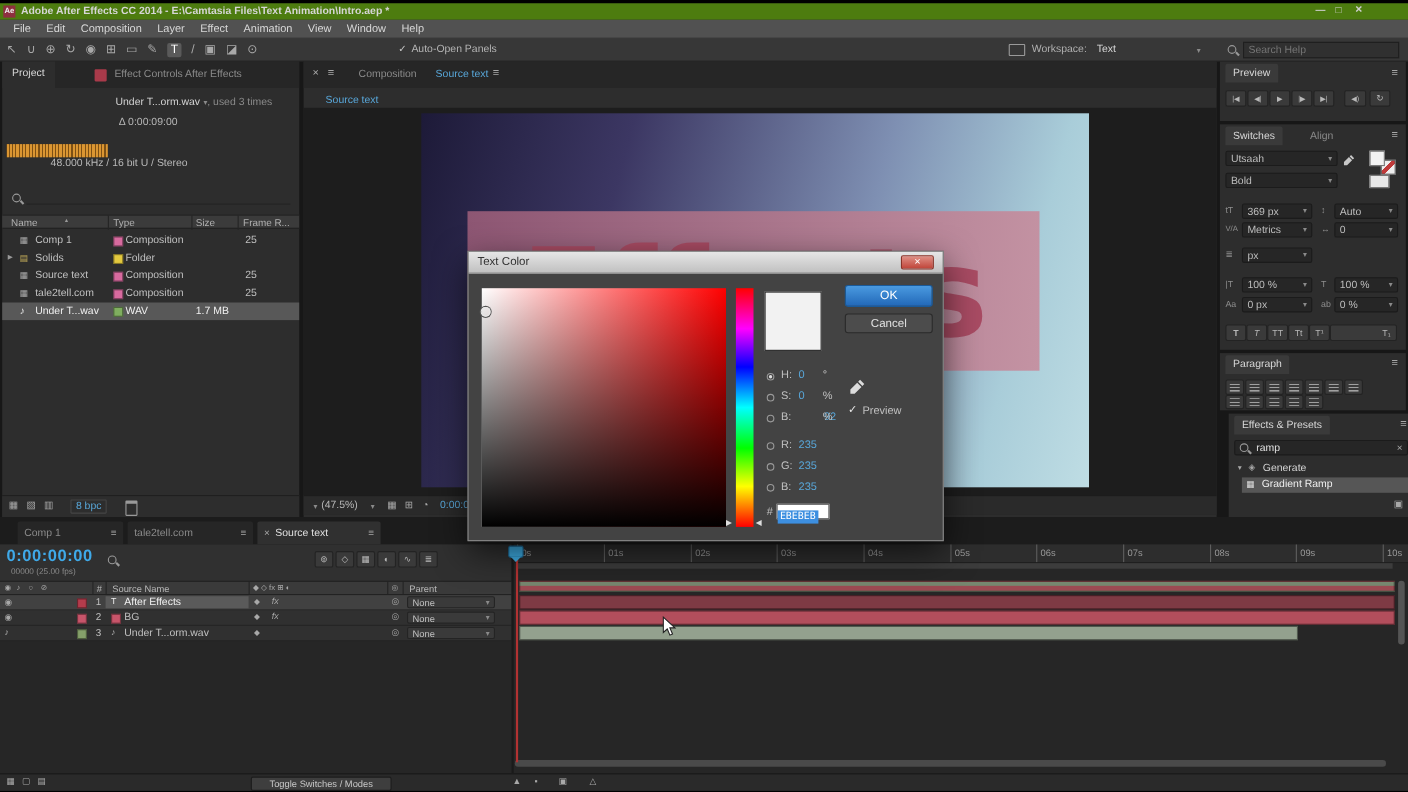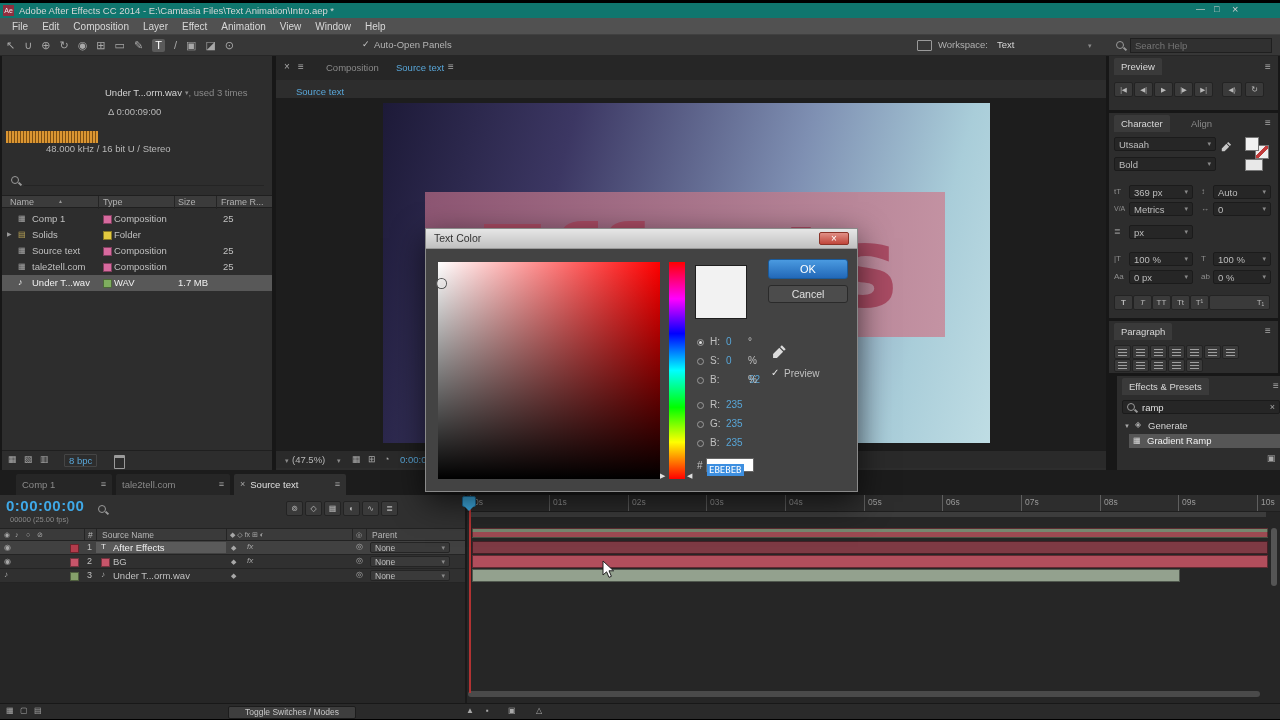--- a/index.html
+++ b/index.html
@@ -23,21 +23,21 @@
   .hdrtab{position:absolute;background:#3a3a3a;border-radius:2px 2px 0 0;padding:3px 7px;font-size:9.5px;color:#d8d8d8;}
   .prow{position:absolute;left:0;width:270px;height:16px;}
   .chip{position:absolute;width:7px;height:7px;border:1px solid rgba(0,0,0,.4);}
   .sep{position:absolute;width:1px;background:#242424;}
 </style>
 </head>
 <body>
 
 <div id="app">
 
-  <div class="a" style="left:0;top:0;width:1280px;height:15px;background:#0f766e;">
+  <div class="a" style="left:0;top:0;width:1280px;height:15px;background:#4d7c0f;font-weight:bold;">
     <div class="a" style="left:3px;top:2px;width:11px;height:11px;background:#8e2f3f;color:#eee;font-size:7px;text-align:center;line-height:11px;">Ae</div>
     <div class="a tx" style="left:19px;top:2px;font-size:9.5px;color:#d6d6d6;">Adobe After Effects CC 2014 - E:\Camtasia Files\Text Animation\Intro.aep *</div>
     <div class="a ic" style="left:1196px;top:2px;font-size:9px;color:#d0d0d0;">—</div>
     <div class="a ic" style="left:1214px;top:2px;font-size:9px;color:#d0d0d0;">□</div>
     <div class="a ic" style="left:1232px;top:1px;font-size:11px;color:#d0d0d0;">×</div>
   </div>
 
   <div class="a fl" style="left:0;top:15px;width:1280px;height:17px;background:#515151;border-bottom:1px solid #404040;box-sizing:border-box;padding-left:5px;">
     <span class="tx" style="padding:0 7px;color:#d8d8d8;">File</span>
     <span class="tx" style="padding:0 7px;color:#d8d8d8;">Edit</span>
@@ -72,20 +72,25 @@
     <span class="a tx" style="left:938px;top:4px;font-size:9.5px;color:#b0b0b0;">Workspace:</span>
     <span class="a tx" style="left:997px;top:4px;font-size:9.5px;color:#d8d8d8;">Text</span>
     <span class="a dd" style="left:1085px;top:7px;">▾</span>
     <span class="a mag" style="position:absolute;left:1116px;top:6px;"></span>
     <input class="a" style="left: 1130px; top: 3px; width: 132px; height: 13px; background: rgb(48, 48, 48); border: 1px solid rgb(31, 31, 31); color: rgb(153, 153, 153); font-size: 9.5px; padding: 0px 4px; font-family: &quot;Liberation Sans&quot;, sans-serif; outline: none;" placeholder="Search Help">
   </div>
 
   <div class="a" style="left:0;top:53px;width:1280px;height:414px;background:#171717;"></div>
 
   <div class="a" style="left:2px;top:53px;width:270px;height:414px;background:#2d2d2d;">
+    <div class="a" style="left:0;top:0;width:270px;height:24px;background:#262626;">
+      <div class="a" style="left:0;top:0;height:24px;background:#2d2d2d;padding:5px 9px 0 9px;box-sizing:border-box;font-size:9.5px;color:#d8d8d8;">Project</div>
+      <div class="a" style="left:84px;top:7px;width:11px;height:11px;background:#a93a4a;border-radius:1px;"></div>
+      <div class="a tx dim" style="left:102px;top:6px;font-size:9.5px;">Effect Controls After Effects</div>
+    </div>
     <div class="a fl" style="left:103px;top:31px;">
       <span class="tx" style="font-size:9.5px;color:#d4d4d4;">Under T...orm.wav</span>
       <span class="dd">▾</span>
       <span class="tx dim" style="font-size:9.5px;">, used 3 times</span>
     </div>
     <div class="a tx" style="left:106px;top:50px;font-size:9.5px;color:#b8b8b8;">Δ 0:00:09:00</div>
     <div class="a" style="left:4px;top:75px;width:92px;height:12px;background:repeating-linear-gradient(90deg,#db9632 0 2px,#7d5014 2px 3px);"></div>
     <div class="a tx" style="left:44px;top:87px;font-size:9.5px;color:#b8b8b8;">48.000 kHz / 16 bit U / Stereo</div>
     <span class="a mag" style="position:absolute;left:9px;top:120px;"></span>
     <div class="a" style="left:22px;top:116px;width:240px;height:13px;border-bottom:1px solid #242424;"></div>
@@ -193,21 +198,21 @@
       </div>
     <div class="btnbox" style="left:113px;top:26px;width:18px;height:13px;font-size:6.5px;">
         <span>◀)</span>
       </div>
     <div class="btnbox" style="left:136px;top:26px;width:17px;height:13px;font-size:8px;">
         <span>↻</span>
       </div>
   </div>
 
   <div class="a" style="left:1109px;top:110px;width:169px;height:205px;background:#2d2d2d;">
-    <div class="hdrtab" style="left:5px;top:2px;">Character</div>
+    <div class="hdrtab" style="left:5px;top:2px;">Switches</div>
     <div class="a tx dim" style="left:82px;top:5px;font-size:9.5px;">Align</div>
     <span class="a ic" style="left:156px;top:5px;font-size:10px;">≡</span>
     <div class="fld" style="left:5px;top:24px;width:102px;">
         <span>Utsaah</span>
         <span class="dd">▾</span>
       </div>
     <span class="a" style="left:112px;top:25px;">
       <svg width="11" height="11" viewBox="0 0 14 14">
           <path d="M9.2 1.2 L12.8 4.8 L11.2 6.4 L7.6 2.8 Z M6.8 3.6 L10.4 7.2 L4.6 13 L1 13 L1 9.4 Z" fill="#c8c8c8"></path>
         </svg>

